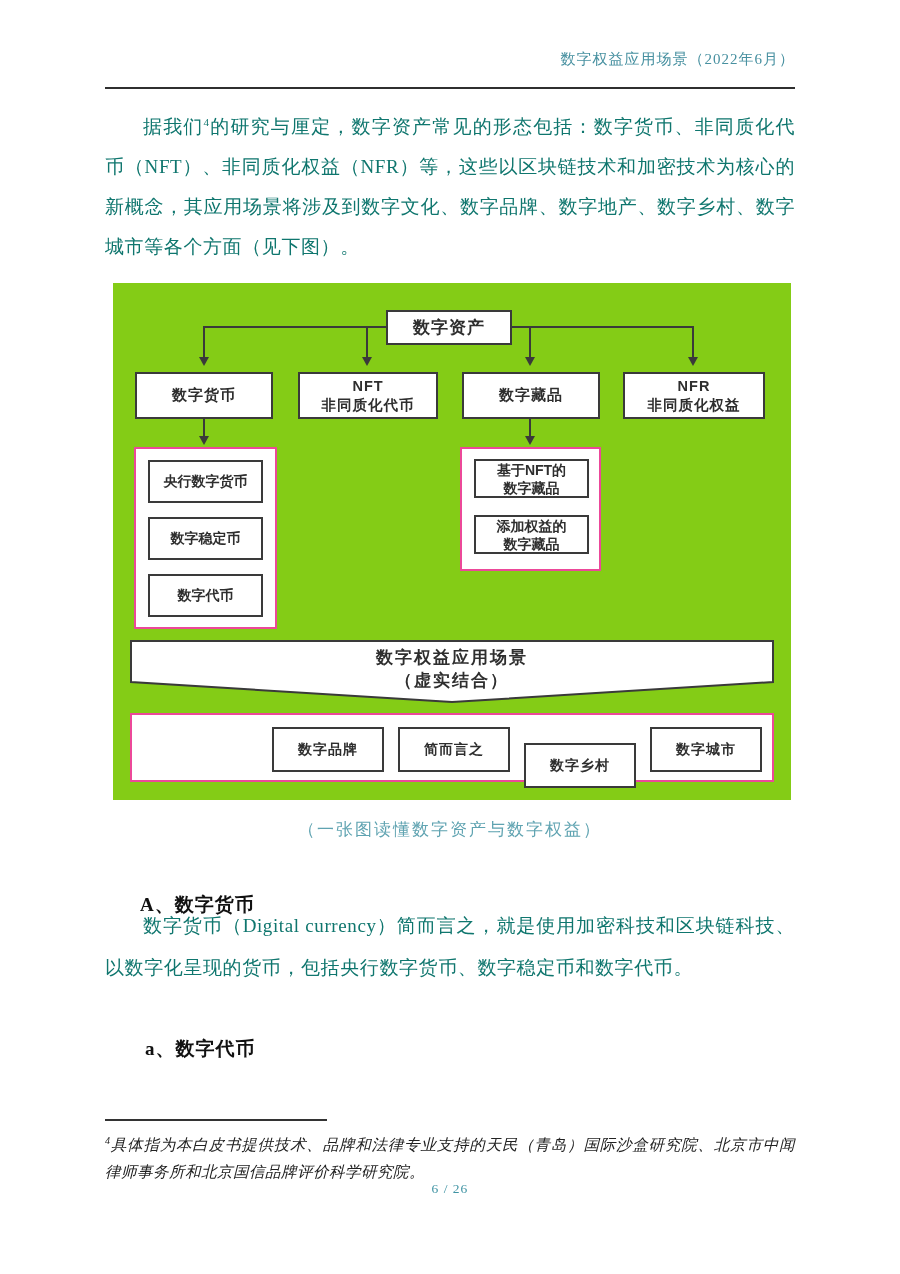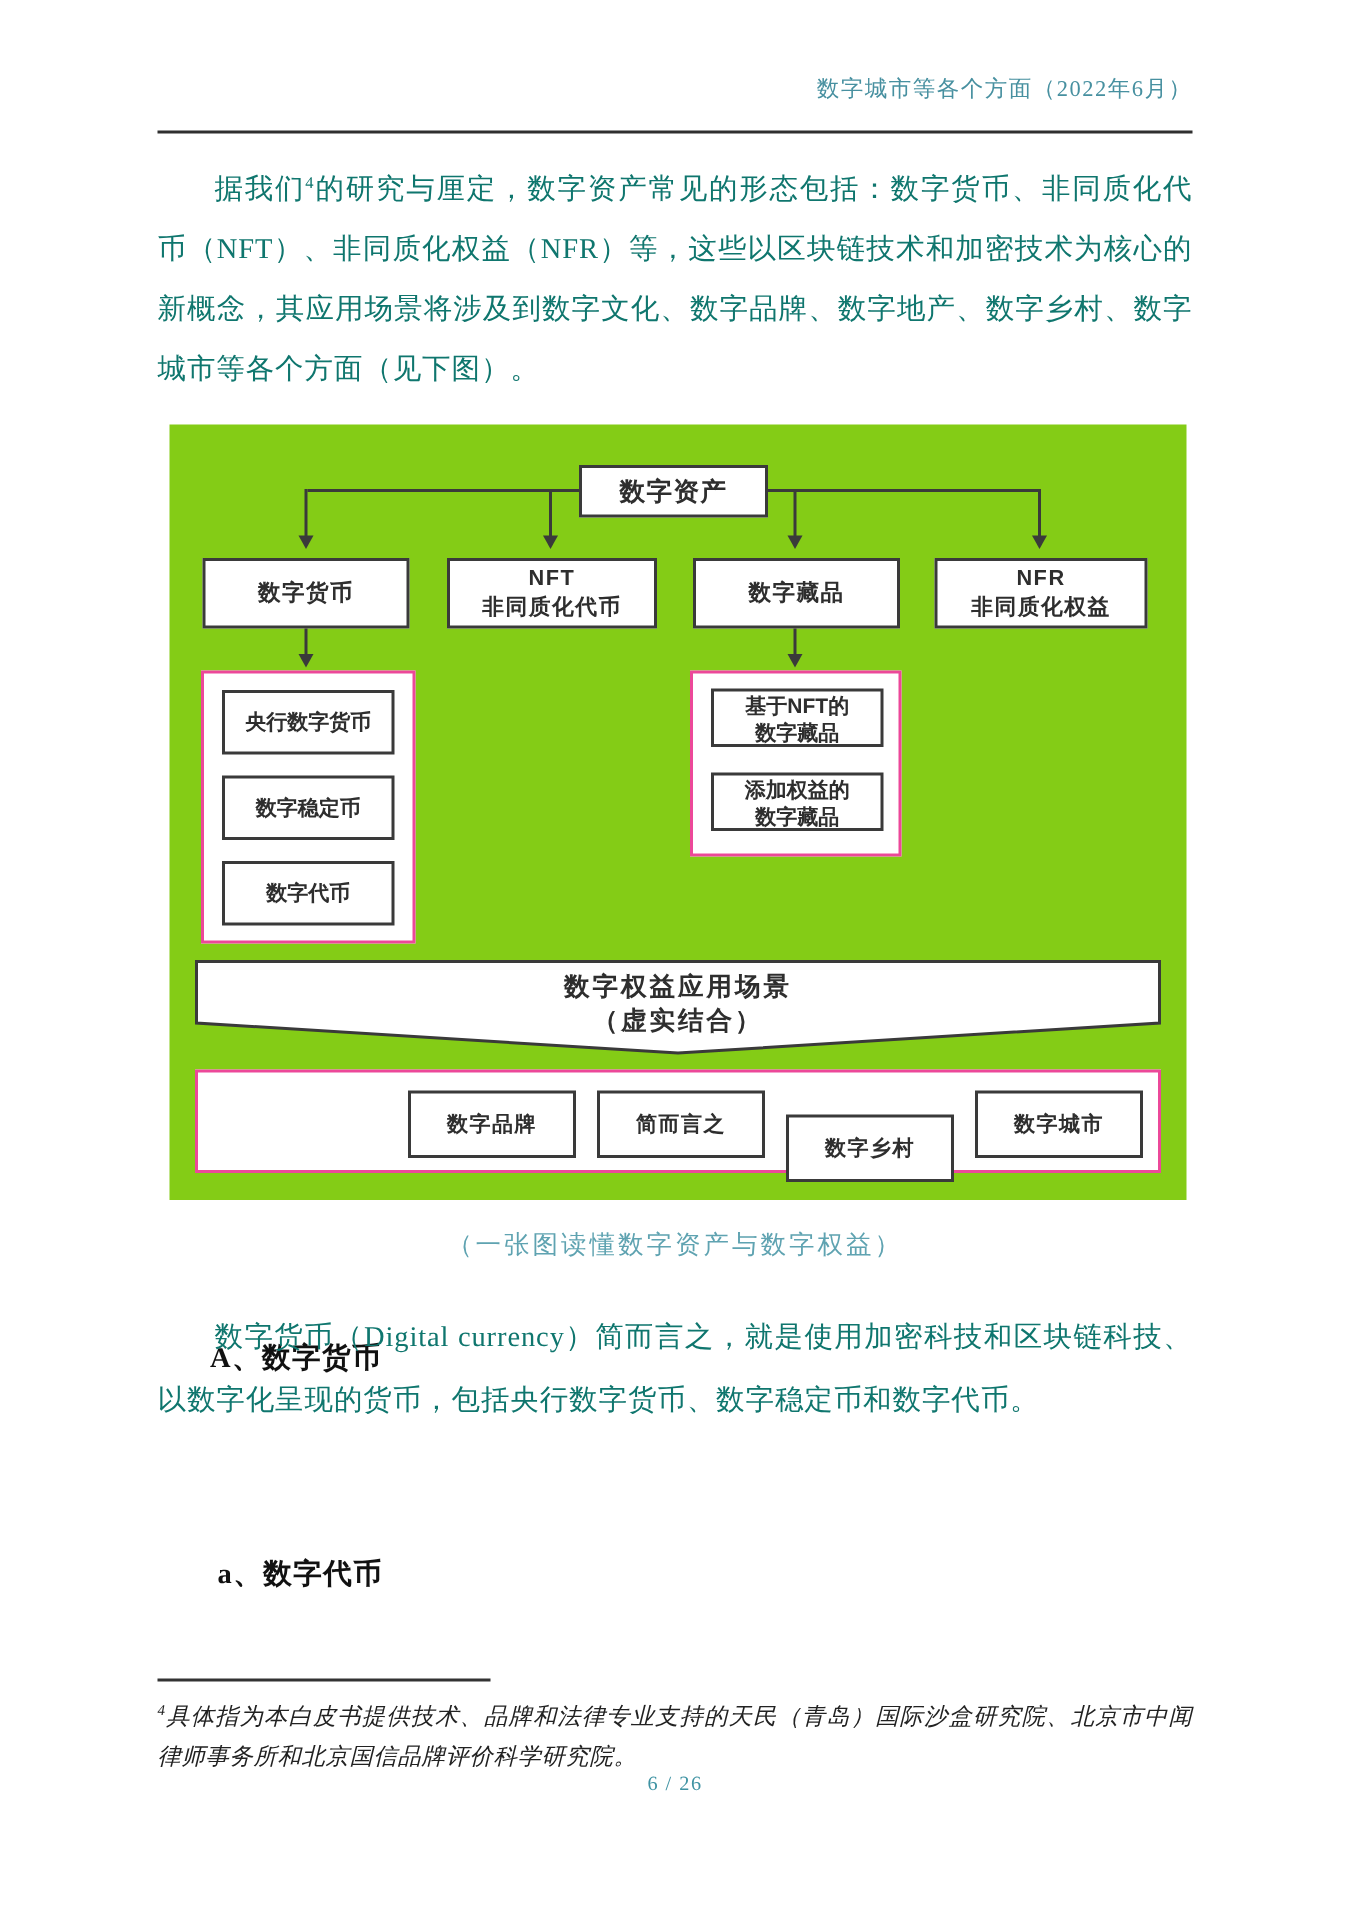--- a/index.html
+++ b/index.html
@@ -22,21 +22,21 @@
   }
 
   
   .para {
     position:absolute; left:105px; width:690px;
     font-size:19px; line-height:40px; text-align:justify;
     text-indent:38px; letter-spacing:0.6px; color:#0f766e;
   }
   .para sup { font-size:11px; vertical-align:super; }
   #para-intro { top:102px; }
-  #para-currency { top:871px; line-height:42px; }
+  #para-currency { top:905px; line-height:42px; }
 
   .sec-heading {
     position:absolute; font-size:19px; font-weight:bold; letter-spacing:1px; color:#111;
   }
   #heading-a { left:140px; top:892px; }
   #heading-sub-a { left:145px; top:1036px; }
 
   
   .diagram-panel {
     position:absolute; left:113px; top:283px; width:678px; height:517px;
@@ -117,21 +117,21 @@
   .page-number {
     position:absolute; left:0; top:1181px; width:100%;
     text-align:center; font-size:13.5px; color:#3f93a3; letter-spacing:1px;
   }
 </style>
 </head>
 <body>
 
 <div class="page">
 
-  <div class="header-title">数字城市等各个方面（2022年6月）</div>
+  <div class="header-title">数字权益应用场景（2022年6月）</div>
   <div class="header-rule"></div>
 
   <p class="para" id="para-intro"><span>据我们</span><sup>4</sup><span>的研究与厘定，数字资产常见的形态包括：数字货币、非同质化代币（NFT）、非同质化权益（NFR）等，这些以区块链技术和加密技术为核心的新概念，其应用场景将涉及到数字文化、数字品牌、数字地产、数字乡村、数字城市等各个方面（见下图）。</span></p>
 
   <div class="diagram-panel">
 
     <div class="hline" id="hline-left"></div>
     <div class="hline" id="hline-right"></div>
     <div class="vline v-top" id="vl-0"></div>
     <div class="vline v-top" id="vl-1"></div>

